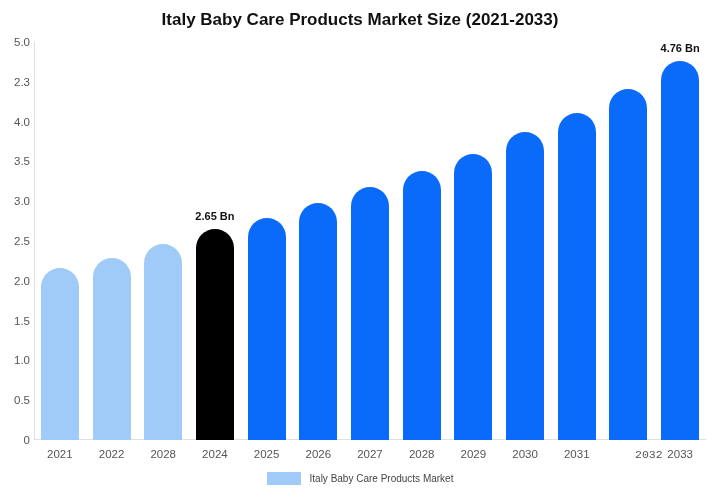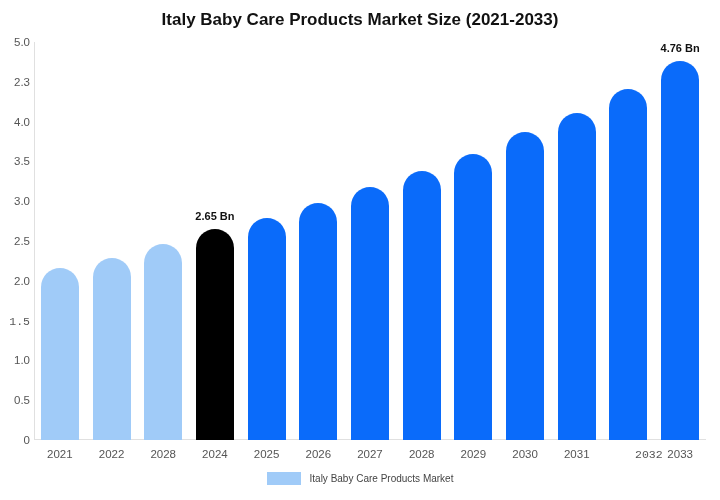--- a/index.html
+++ b/index.html
@@ -126,21 +126,21 @@
   <div id="chart-title">Italy Baby Care Products Market Size (2021-2033)</div>
 
   <div id="y-axis-labels">
       <div class="y-tick" style="top: 42px;">5.0</div>
       <div class="y-tick" style="top: 81.8px;">2.3</div>
       <div class="y-tick" style="top: 121.6px;">4.0</div>
       <div class="y-tick" style="top: 161.4px;">3.5</div>
       <div class="y-tick" style="top: 201.2px;">3.0</div>
       <div class="y-tick" style="top: 241px;">2.5</div>
       <div class="y-tick" style="top: 280.8px;">2.0</div>
-      <div class="y-tick" style="top: 320.6px; font-family: Liberation Mono, monospace;">1.5</div>
+      <div class="y-tick" style="top: 320.6px;">1.5</div>
       <div class="y-tick" style="top: 360.4px;">1.0</div>
       <div class="y-tick" style="top: 400.2px; margin-left: 40px;">0.5</div>
       <div class="y-tick" style="top: 440px;">0</div>
     </div>
 
   <div id="plot-area"></div>
 
   <div id="bars-layer">
       <div class="bar-slot" style="left: 0px; width: 51.6923px;">
         <div class="bar" title="2021: 2.16" style="height: 171.936px; background: rgb(160, 203, 248); left: 6.84615px;"></div>

